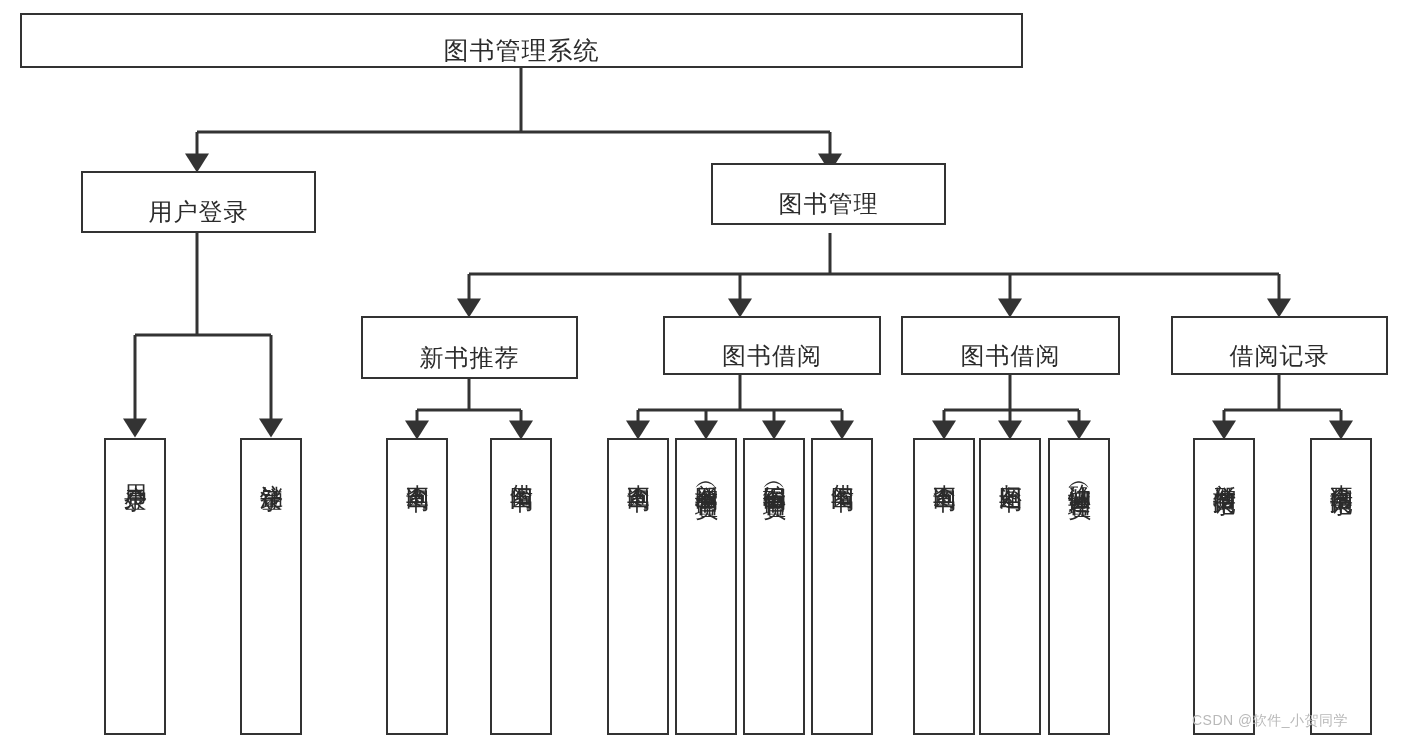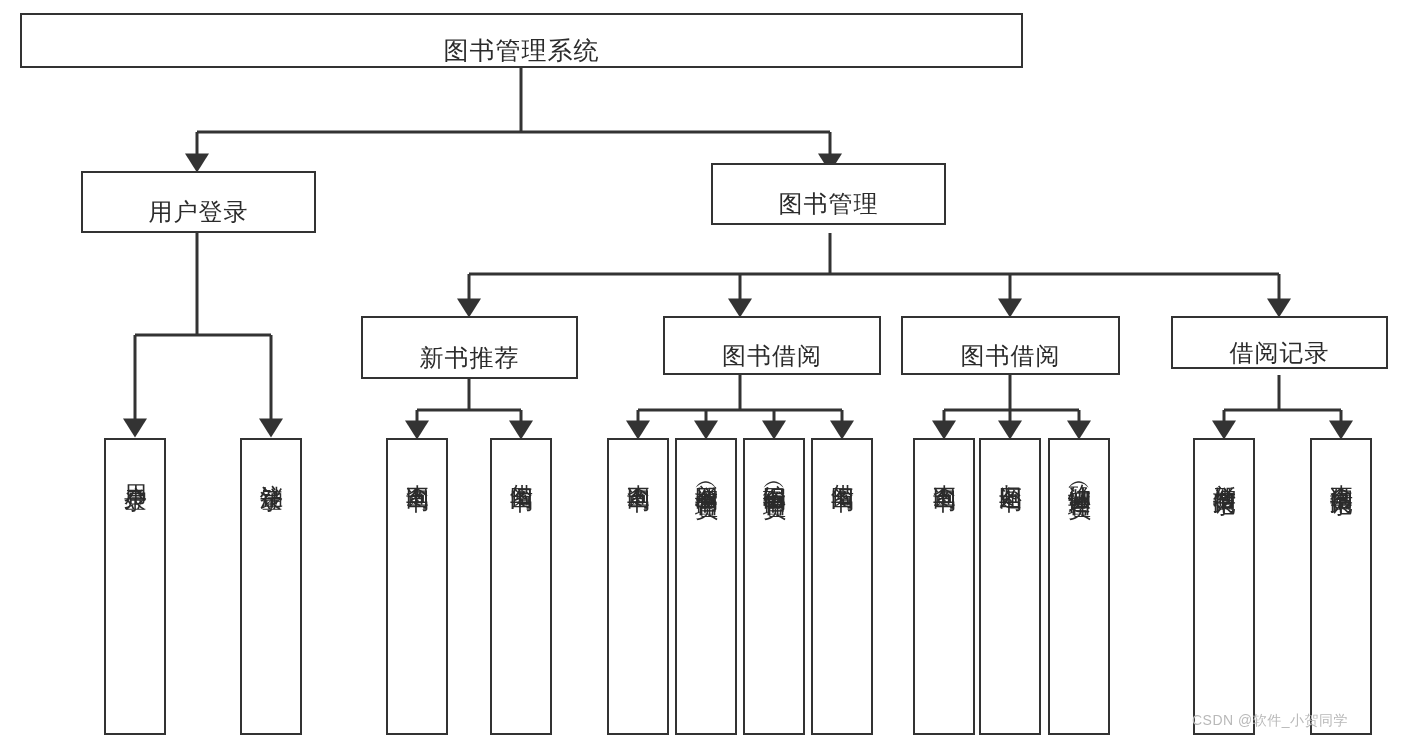--- a/index.html
+++ b/index.html
@@ -148,21 +148,21 @@
   </div>
 
   <div class="node h-node" style="left:663px; top:316px; width:218px; height:59px;">
     <span class="lbl">图书借阅</span>
   </div>
 
   <div class="node h-node" style="left:901px; top:316px; width:219px; height:59px;">
     <span class="lbl">图书借阅</span>
   </div>
 
-  <div class="node h-node" style="left:1171px; top:316px; width:217px; height:53px;">
+  <div class="node h-node" style="left:1171px; top:316px; width:217px; height:59px;">
     <span class="lbl">借阅记录</span>
   </div>
 
   <div class="node v-node" style="left:104px; top:438px; width:62px; height:297px;">
     <span class="lbl">用户登录</span>
   </div>
 
   <div class="node v-node" style="left:240px; top:438px; width:62px; height:297px;">
     <span class="lbl">注销登录</span>
   </div>

